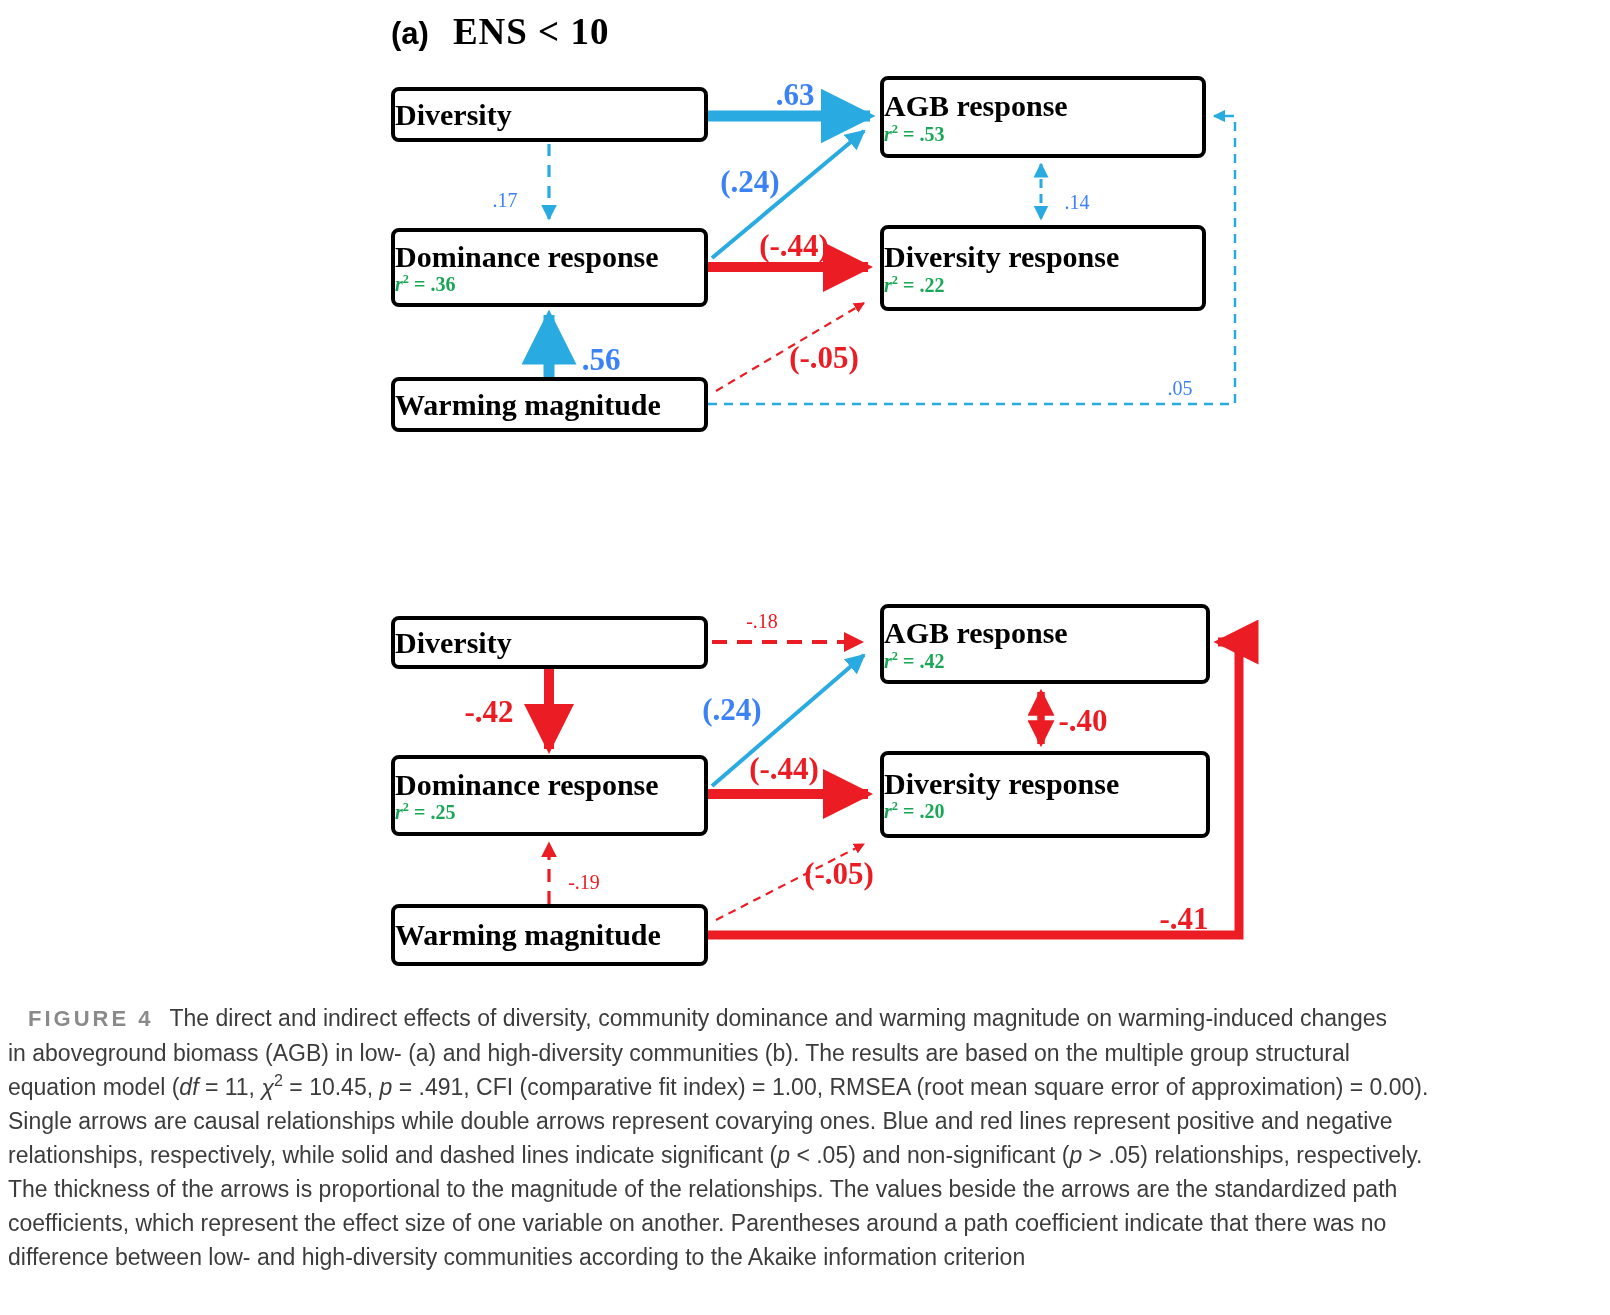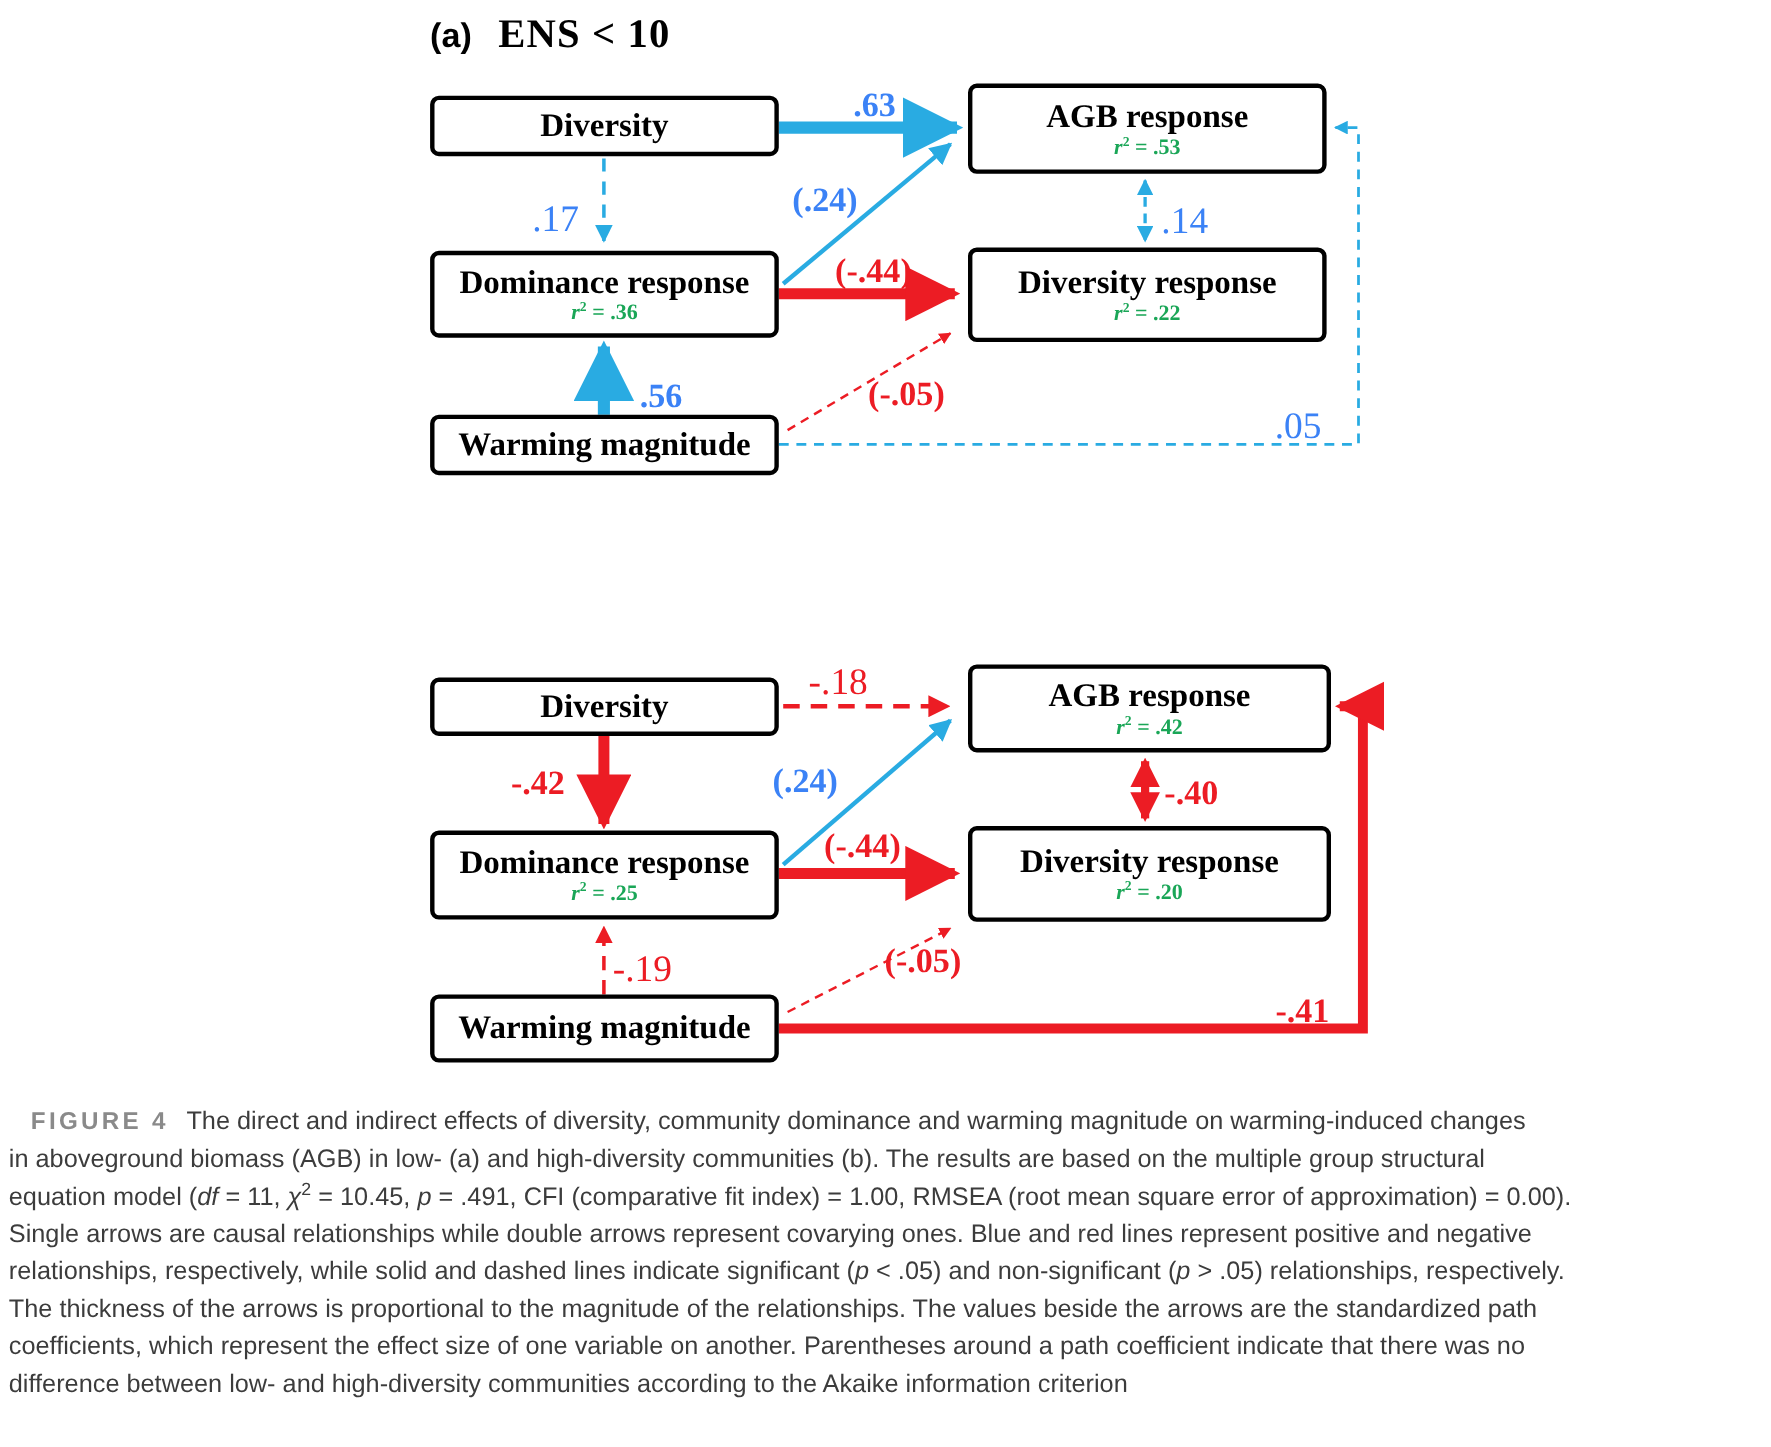--- a/index.html
+++ b/index.html
@@ -6,29 +6,29 @@
   .figure { position:relative; width:1610px; height:1315px; background:#ffffff;
             font-family:"Liberation Serif", serif; overflow:hidden; }
   .arrows { position:absolute; left:0; top:0; }
 
   .panel-title { position:absolute; white-space:nowrap; font-weight:bold; color:#000; }
   .panel-tag  { font-family:"Liberation Sans", sans-serif; font-size:31px; margin-right:24px; }
   .panel-name { font-size:37px; letter-spacing:1px; }
 
   .box { position:absolute; box-sizing:border-box; background:#ffffff;
          border:4.5px solid #000; border-radius:8px;
-         display:flex; flex-direction:column; align-items:center; justify-content:center; }
+         display:flex; flex-direction:column; justify-content:center; }
   .box-title { font-weight:bold; font-size:30px; color:#000; line-height:1.12; white-space:nowrap; }
   .r2 { font-weight:bold; font-size:20px; color:#1aa657; line-height:1.12; white-space:nowrap; }
   .r2 i { font-style:italic; }
   .r2 sup { font-size:0.62em; vertical-align:super; line-height:0; }
 
   .coef { position:absolute; transform:translate(-50%,-50%); font-weight:bold;
           font-size:31px; white-space:nowrap; }
-  .coef.light { font-weight:normal; font-size:34px; }
+  .coef.light { font-weight:normal; font-size:20px; }
   .blue { color:#3b82f6; }
   .red  { color:#ec1c24; }
 
   .caption { position:absolute; left:8px; top:1001px; width:1592px;
              font-family:"Liberation Sans", sans-serif; font-size:23px;
              line-height:34px; color:#3c3c3c; }
   .caption-tag { color:#8a8a8a; font-weight:bold; letter-spacing:3px;
                  font-size:22px; margin-right:16px;margin-left:20px; }
   .caption i { font-style:italic; }
   .caption sup { font-size:0.7em; line-height:0; }

